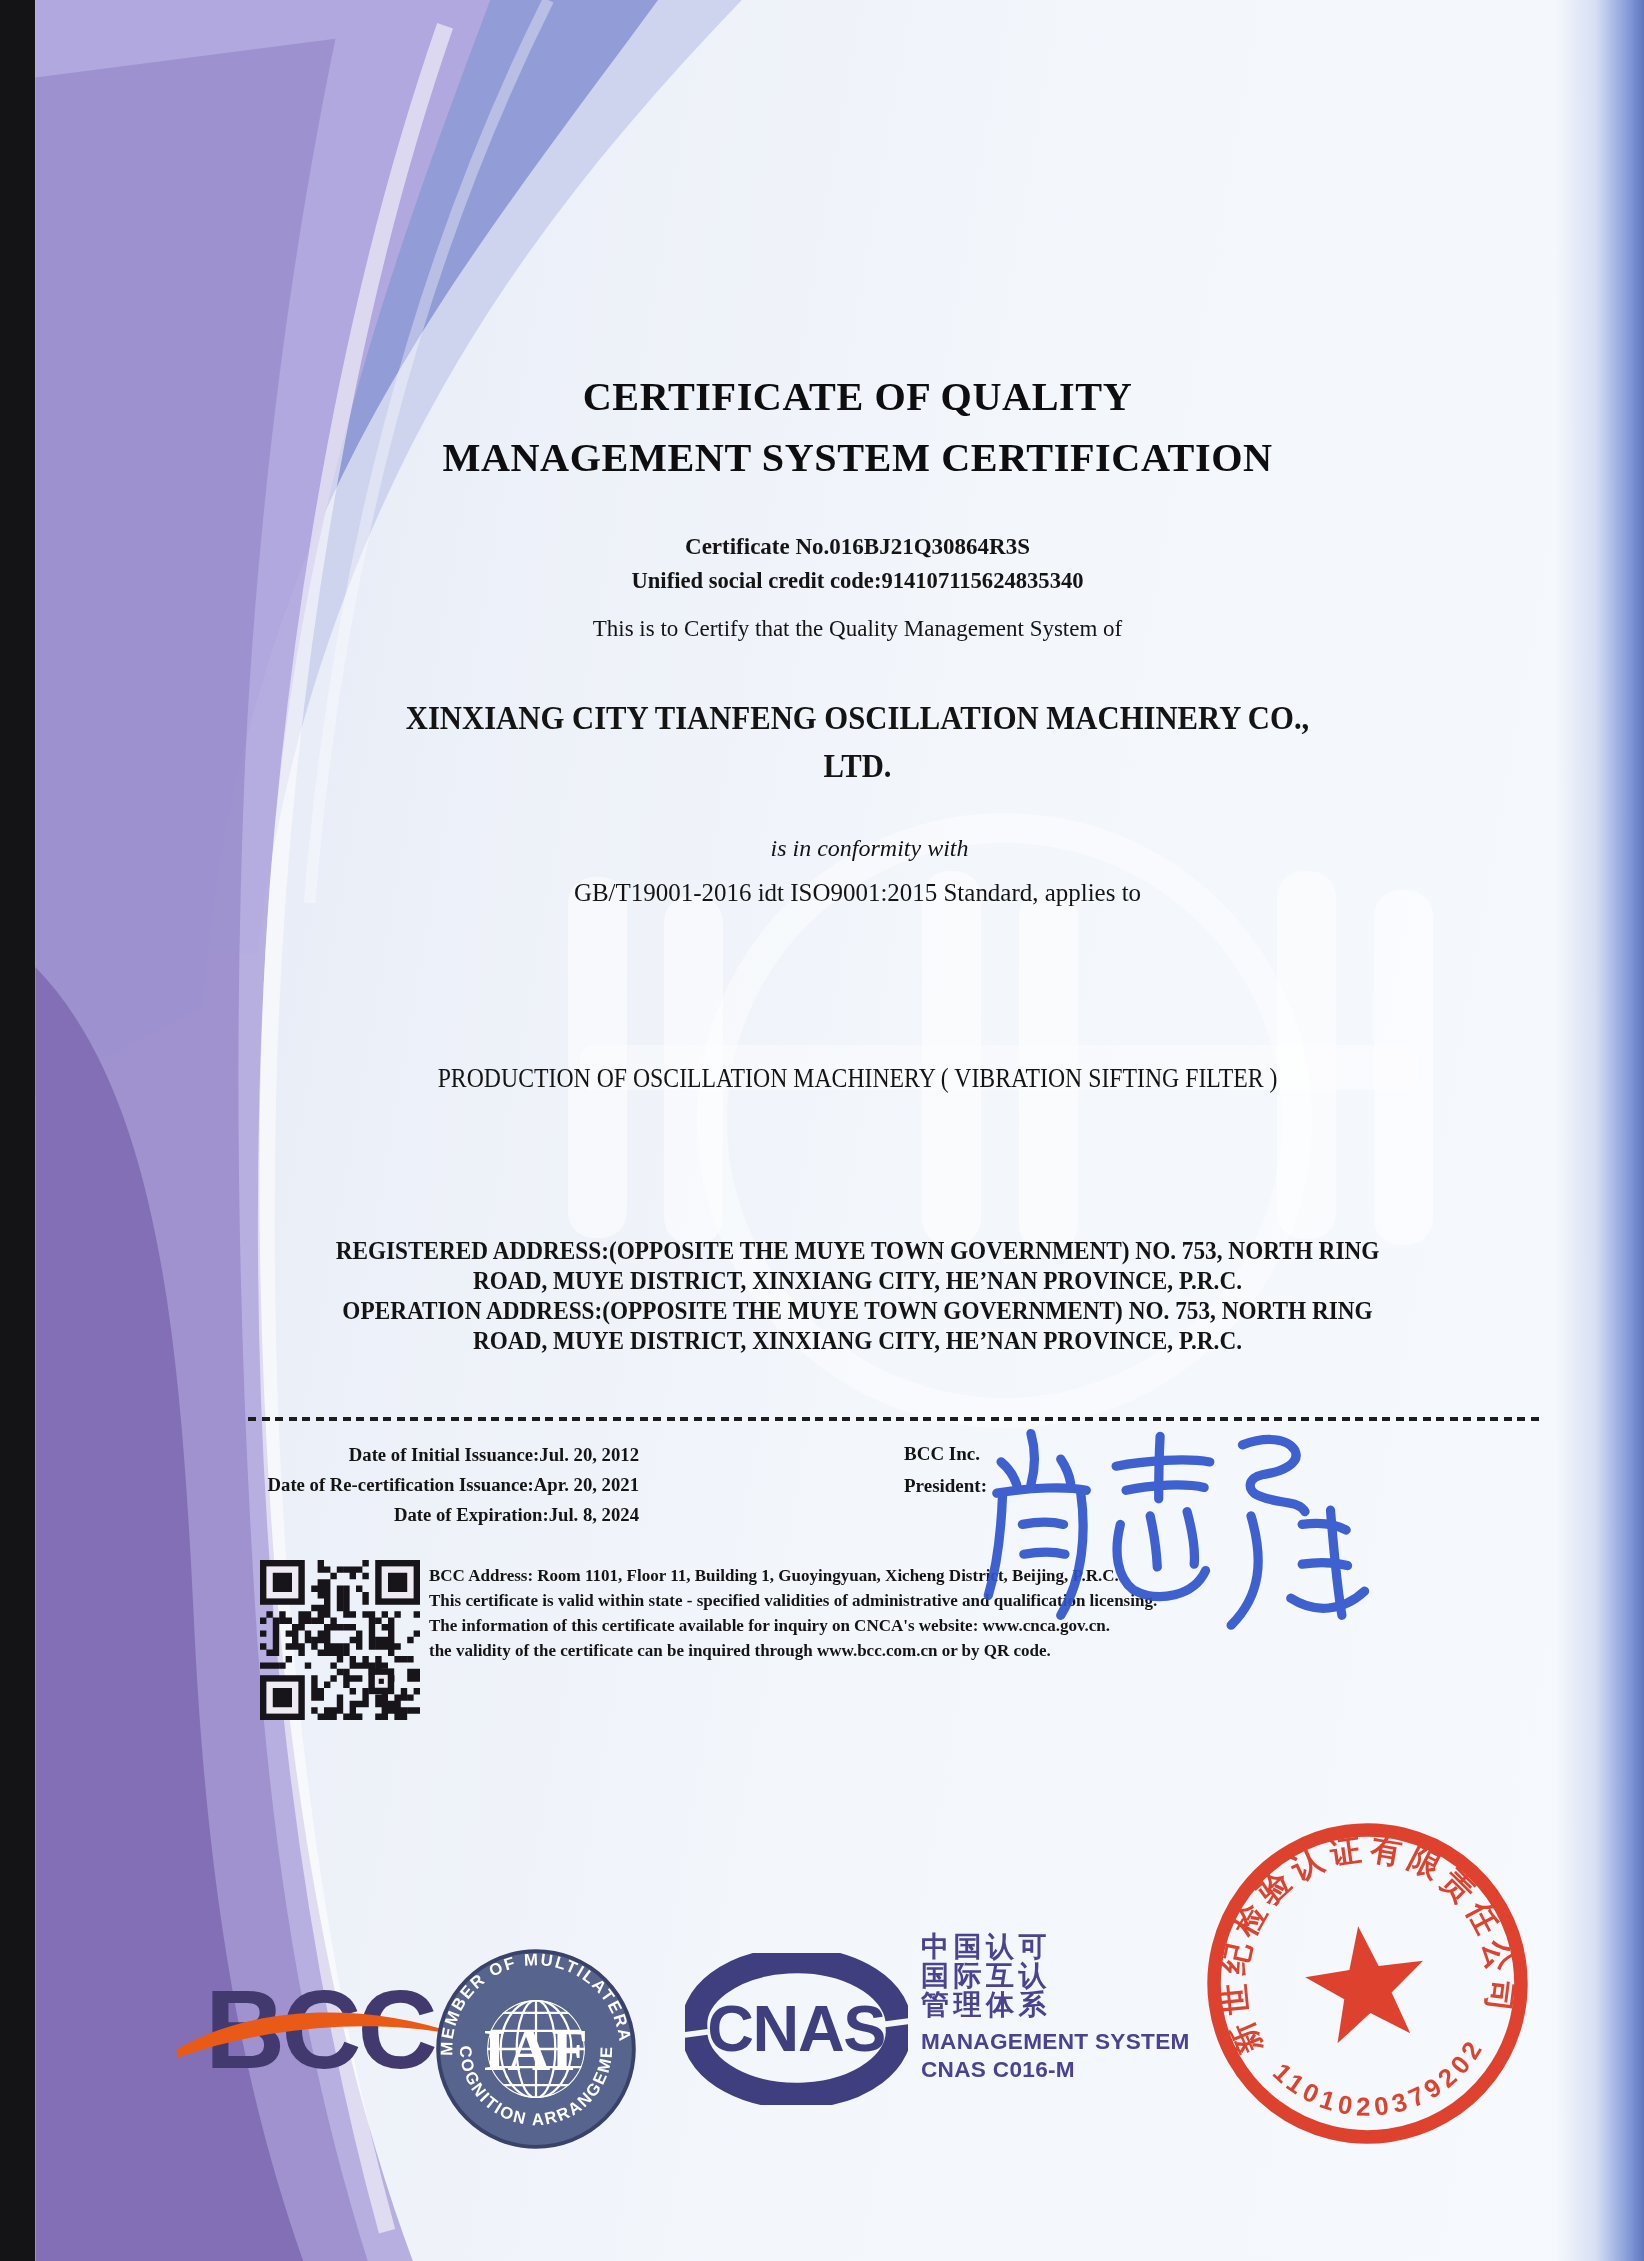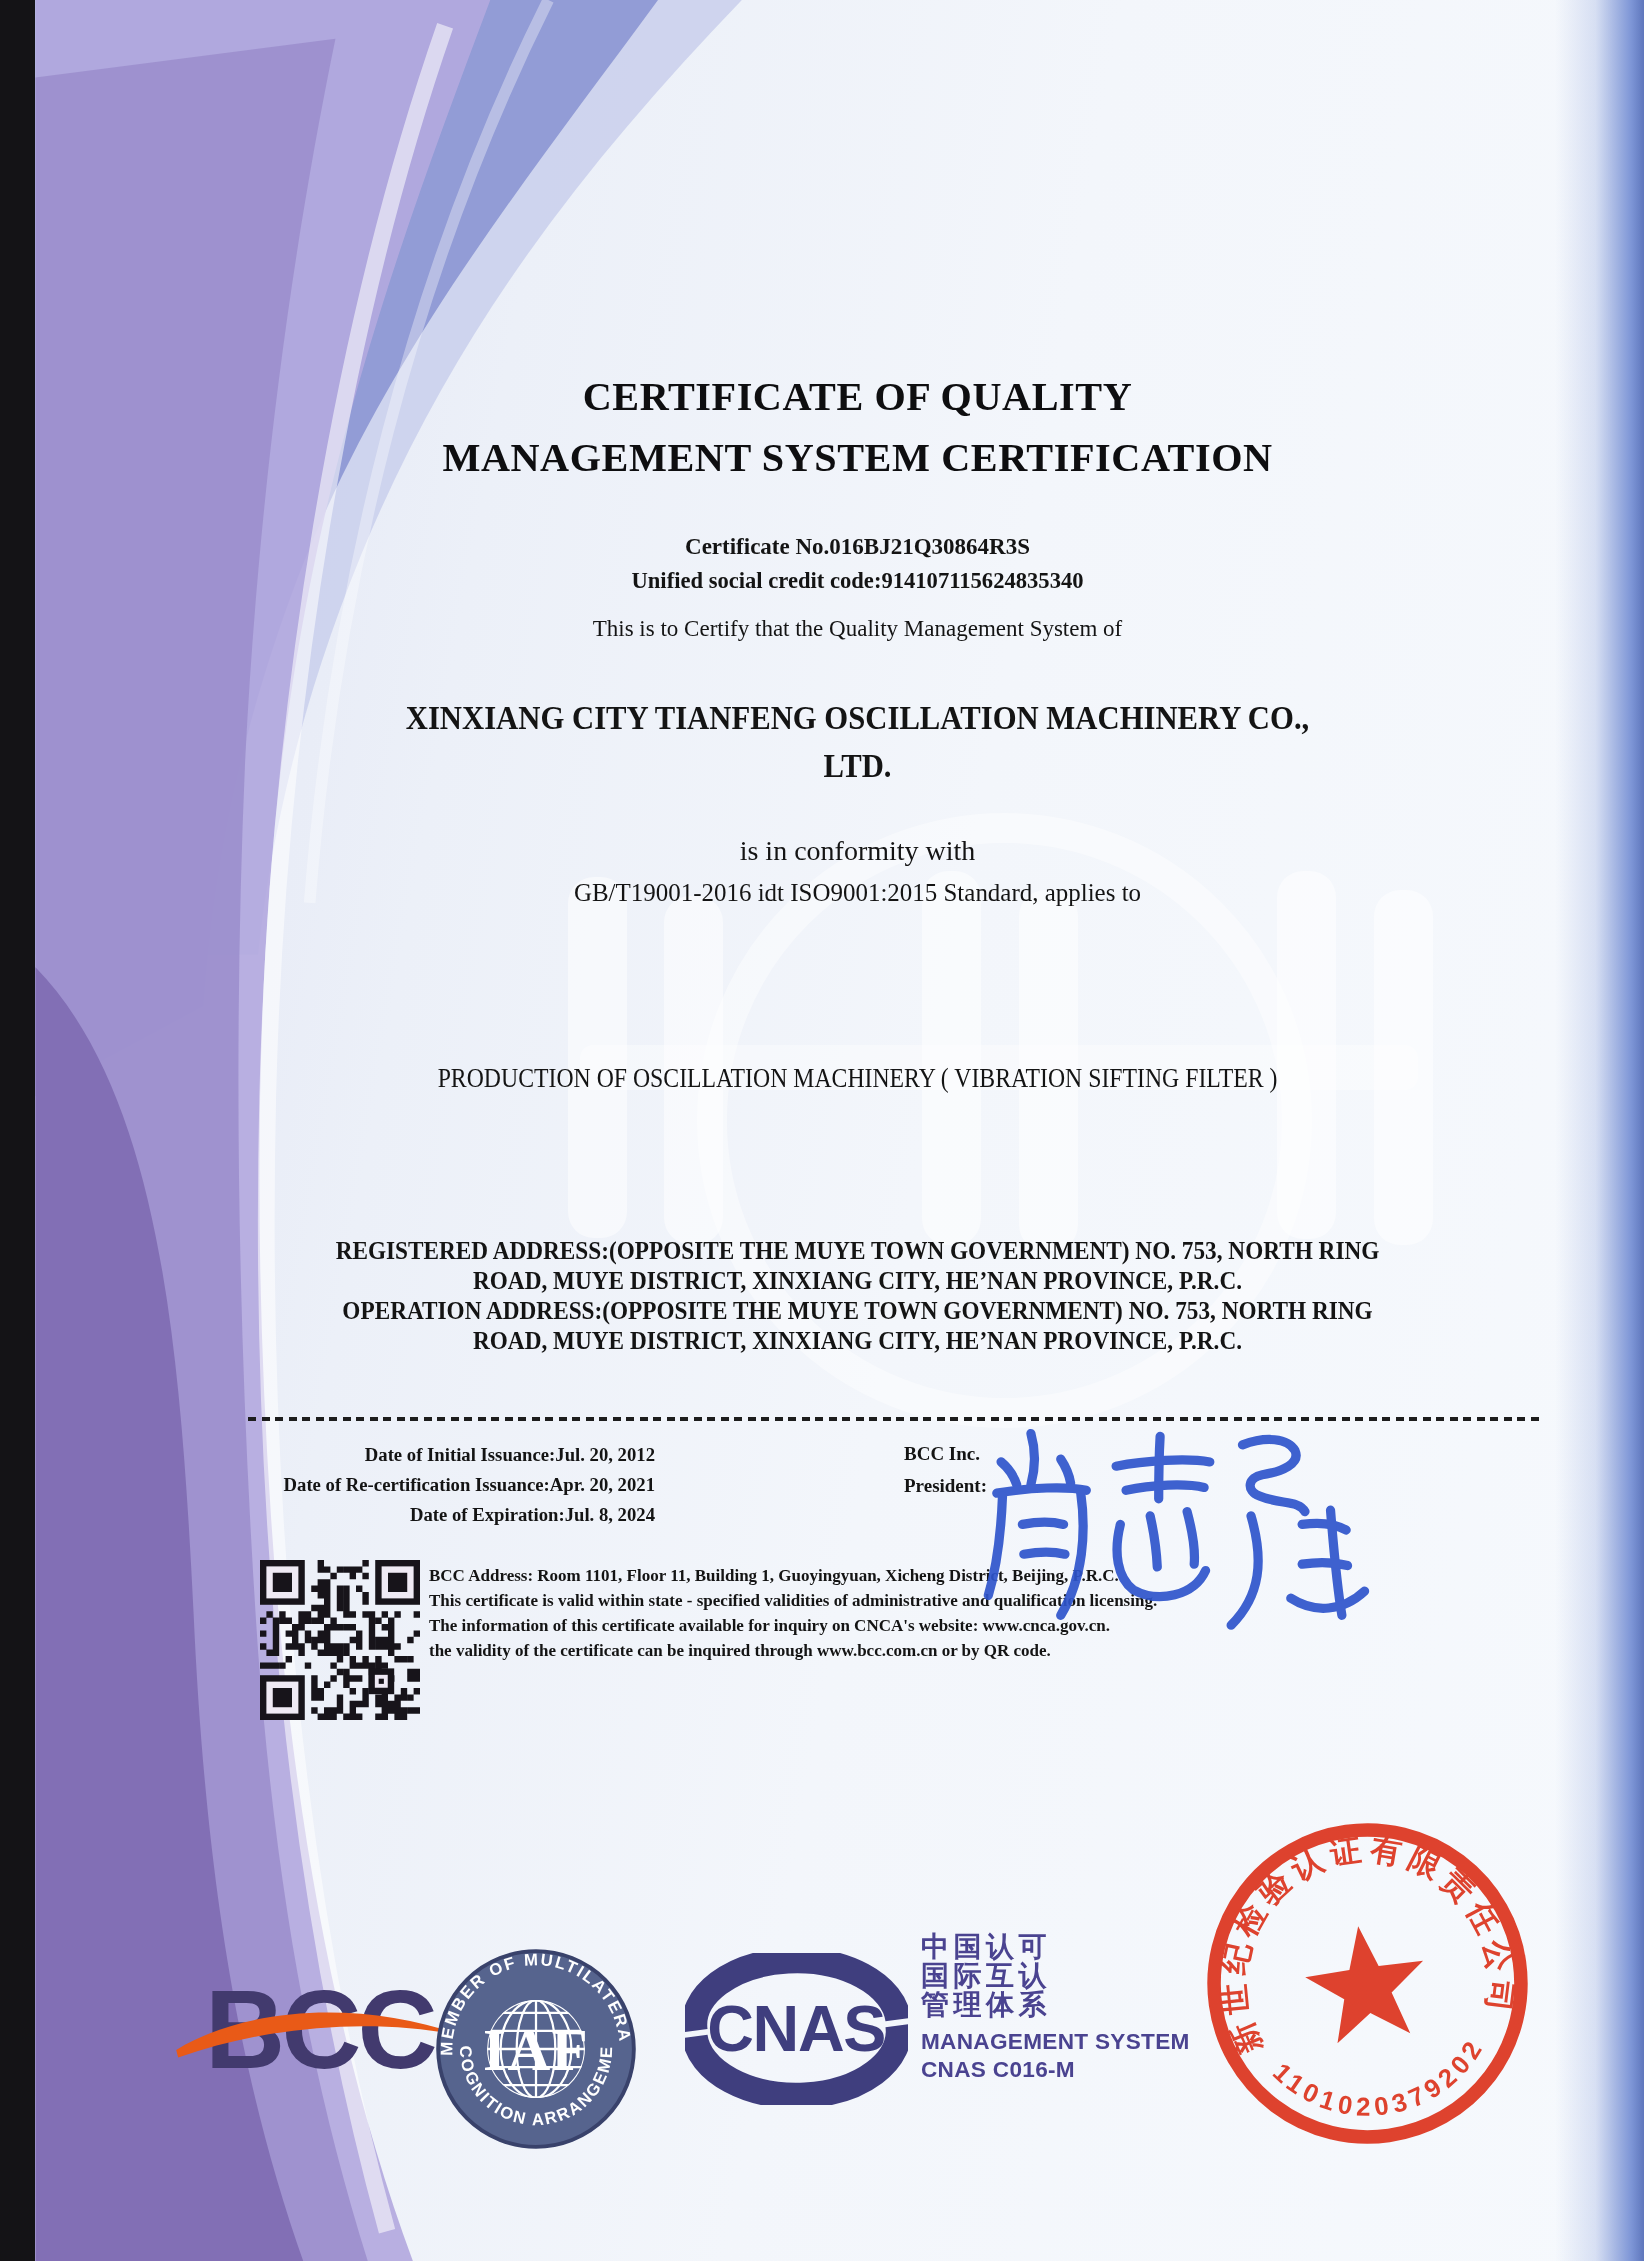--- a/index.html
+++ b/index.html
@@ -19,30 +19,30 @@
 
   
   .content{position:absolute;left:103px;top:0;width:1509px;z-index:2;text-align:center;}
   .t-title{position:absolute;left:0;width:100%;top:366px;font-size:41px;font-weight:bold;
            line-height:61px;letter-spacing:0.6px;transform:scaleX(.98);color:#0e0e10;}
   .t-certno{position:absolute;left:0;width:100%;top:534px;font-size:23px;font-weight:bold;}
   .t-credit{position:absolute;left:0;width:100%;top:568px;font-size:22.6px;font-weight:bold;}
   .t-certify{position:absolute;left:0;width:100%;top:616px;font-size:23px;}
   .t-company{position:absolute;left:0;width:100%;top:694px;font-size:33px;font-weight:bold;
              line-height:48px;transform:scaleX(.93);}
-  .t-conform{position:absolute;left:0;width:100%;top:835px;font-size:28px;}
+  .t-conform{position:absolute;left:12px;width:100%;top:835px;font-size:24px;font-style:italic;}
   .t-standard{position:absolute;left:0;width:100%;top:878px;font-size:26px;transform:scaleX(.96);}
   .t-scope{position:absolute;left:0;width:100%;top:1063px;font-size:26.4px;transform:scaleX(.9);}
   .t-address{position:absolute;left:0;width:100%;top:1236px;font-size:25px;font-weight:600;
              line-height:30px;transform:scaleX(.93);}
 
   .dash-sep{position:absolute;left:248px;top:1417px;width:1293px;height:3.9px;z-index:2;
             background:repeating-linear-gradient(90deg,#1d1d1d 0 8.4px,transparent 8.4px 13.5px);}
 
-  .dates{position:absolute;left:252px;top:1440px;width:403px;z-index:2;text-align:right;
+  .dates{position:absolute;left:236px;top:1440px;width:403px;z-index:2;text-align:right;
          font-size:18.7px;font-weight:600;line-height:30px;}
   .issuer{position:absolute;left:904px;top:1438px;z-index:2;font-size:19px;font-weight:600;line-height:32px;}
   .signature{position:absolute;left:980px;top:1425px;z-index:3;}
 
   .qr{position:absolute;left:260px;top:1560px;z-index:2;}
   .fineprint{position:absolute;left:429px;top:1563px;width:832px;z-index:2;
              font-size:17px;font-weight:600;line-height:25px;text-align:left;}
 
   
   .bcc-logo{position:absolute;left:173px;top:1971px;width:293px;height:123px;z-index:2;}

